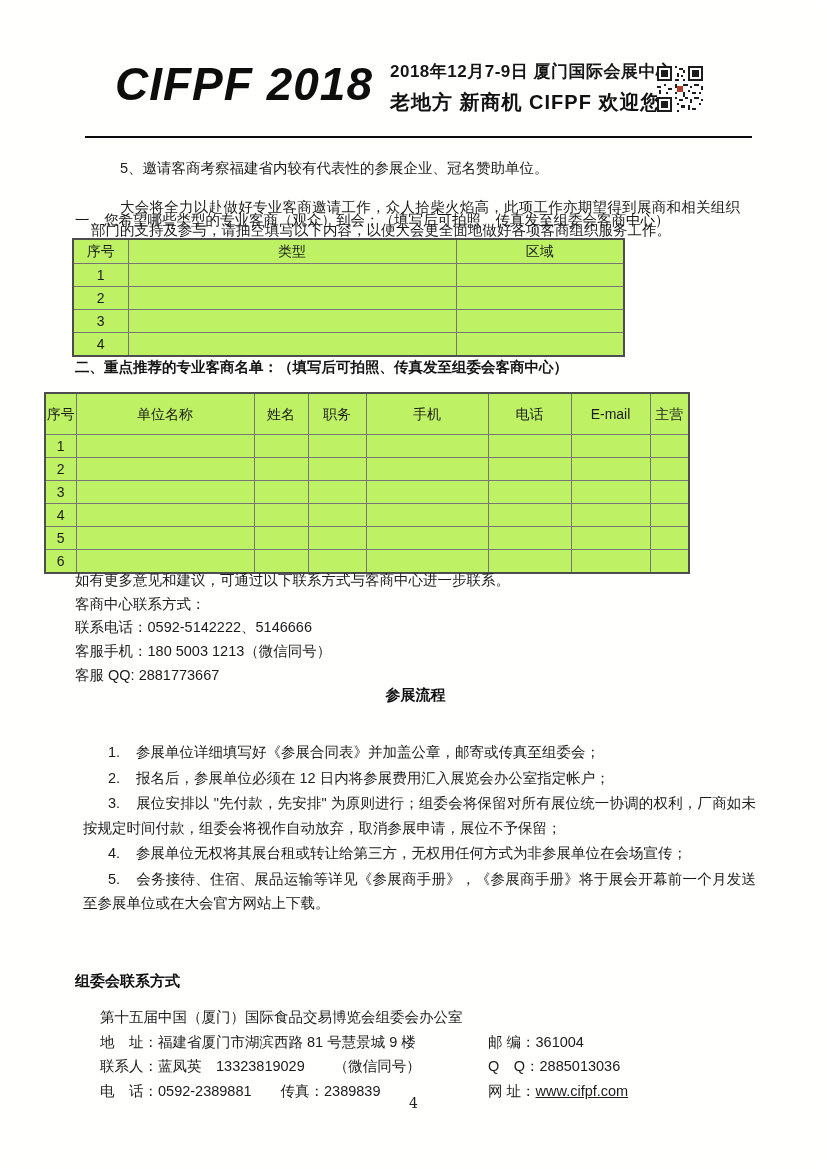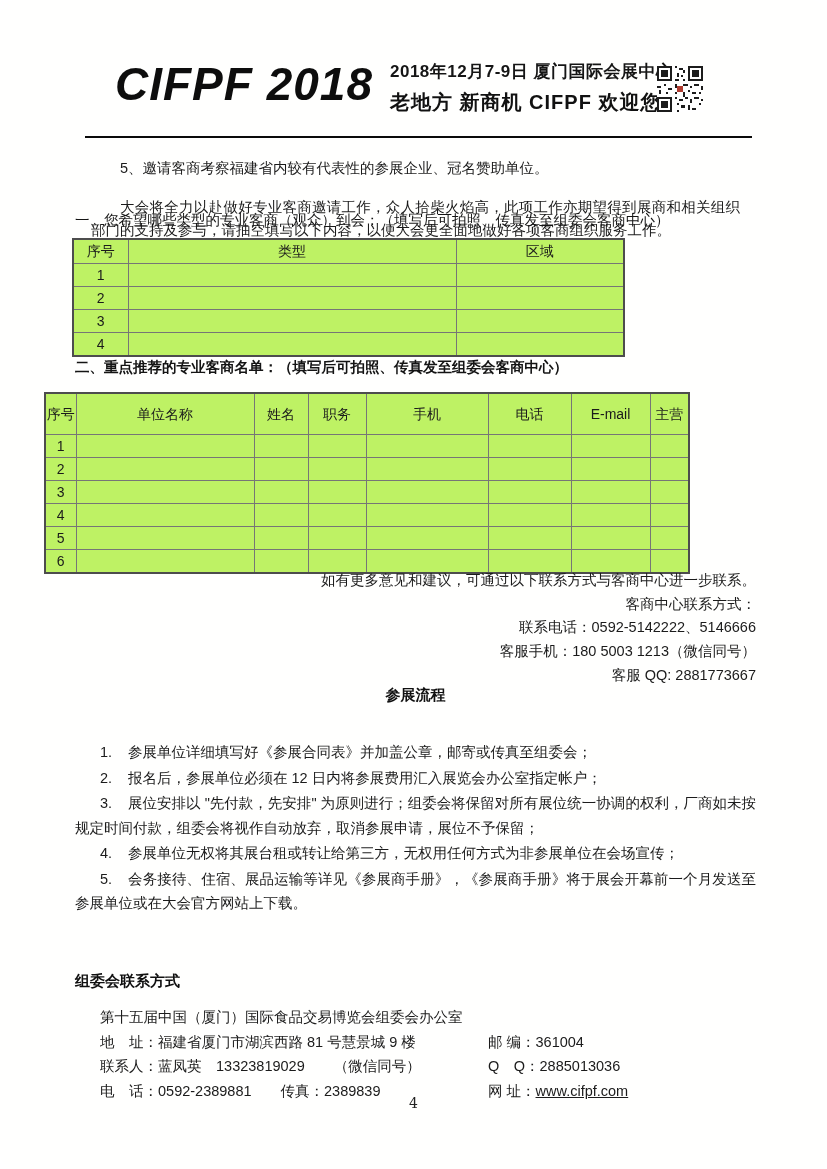--- a/index.html
+++ b/index.html
@@ -33,26 +33,26 @@
   .t2{left:44px;top:392px;width:644px;}
   td,th{border:1.5px solid #767676;padding:0;font-size:14px;font-weight:400;
         text-align:center;vertical-align:middle;color:#1b1b1b;}
   .t1,.t2{border:2px solid #4d4d4d;}
   .t1 th{height:23px;}
   .t1 td{height:22px;}
   .t2 th{height:40px;line-height:17px;}
   .t2 td{height:22px;}
   
   .cc{position:absolute;left:75px;top:569px;width:681px;font-size:14.5px;line-height:23.7px;}
-  .cc div{white-space:nowrap;text-align:right;}
+  .cc div{white-space:nowrap;}
   
   .p-title{position:absolute;left:75px;top:686px;width:681px;text-align:center;
            font-size:15px;font-weight:700;color:#101010;}
   .plist{position:absolute;left:75px;top:740px;width:681px;font-size:14.5px;line-height:24.5px;}
-  .p-item{margin:0 0 1px 0;text-indent:25px;text-align:justify;}
+  .p-item{margin:0 0 1px 8px;text-indent:25px;text-align:justify;}
   .p-num{display:inline-block;width:28px;text-indent:0;}
   
   .committee{position:absolute;left:75px;top:972px;width:681px;font-size:14.5px;}
   .cm-title{font-weight:700;font-size:15px;margin-bottom:14px;color:#101010;}
   .cm-row{position:relative;padding-left:25px;line-height:24.7px;white-space:nowrap;}
   .cm-right{position:absolute;left:413px;top:0;}
   .weblink{text-decoration:underline;color:#1b1b1b;}
   
   .pageno{position:absolute;left:0;top:1095px;width:827px;text-align:center;
           font-family:"DejaVu Serif","Liberation Serif",serif;font-size:14px;color:#222;}

